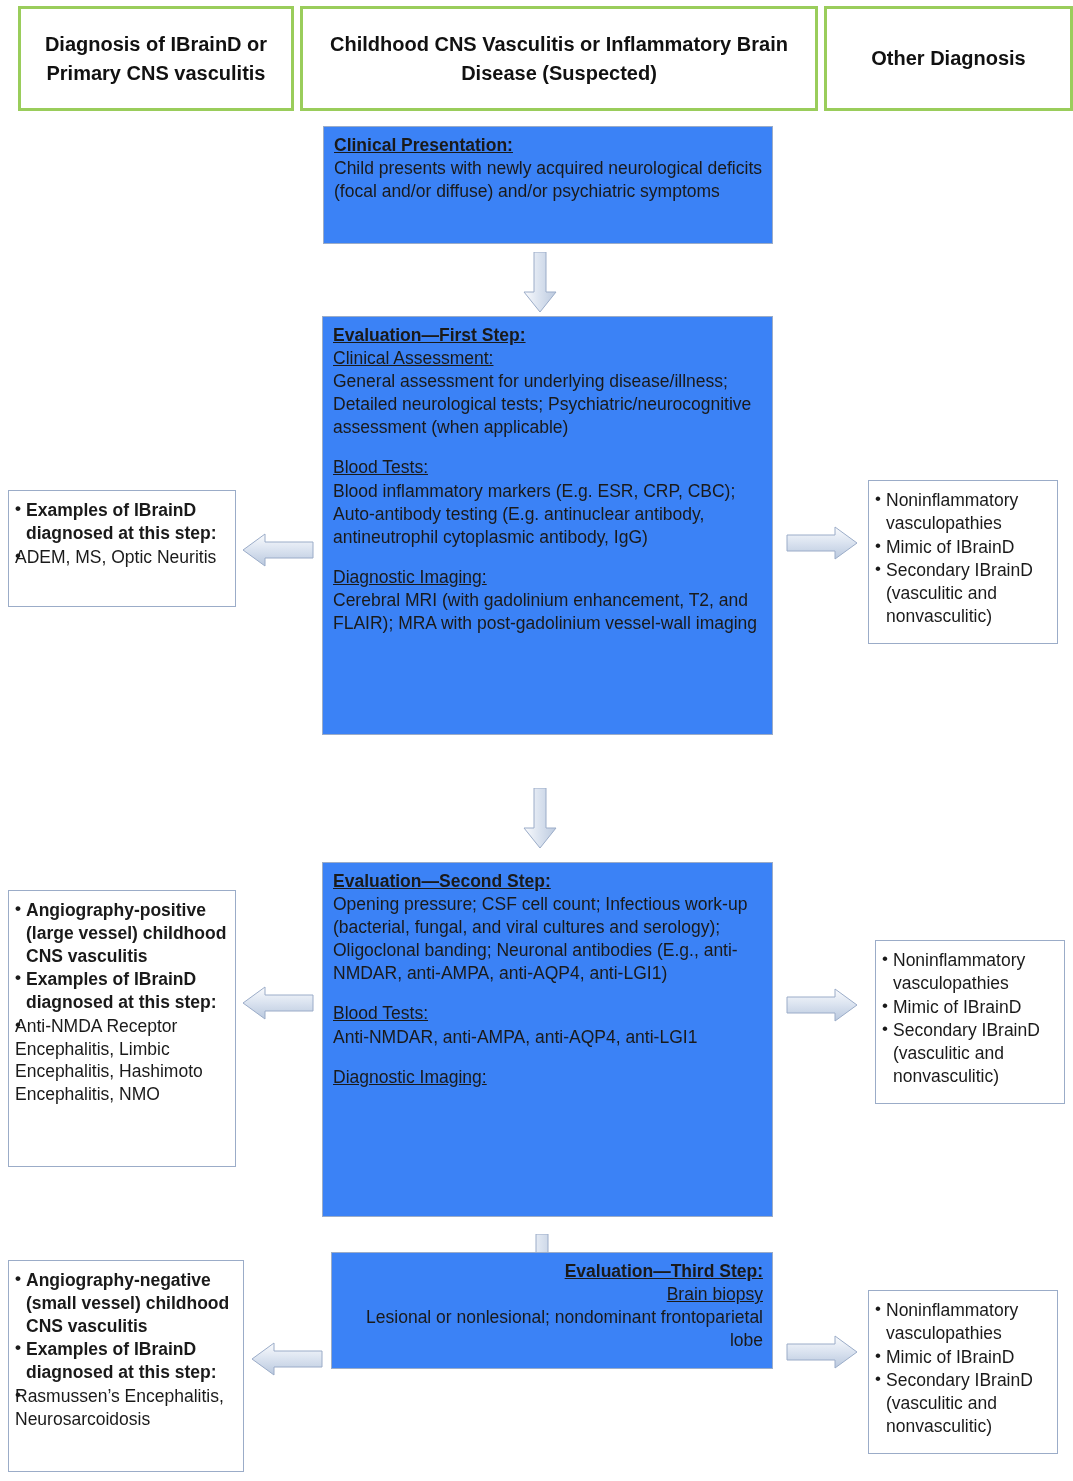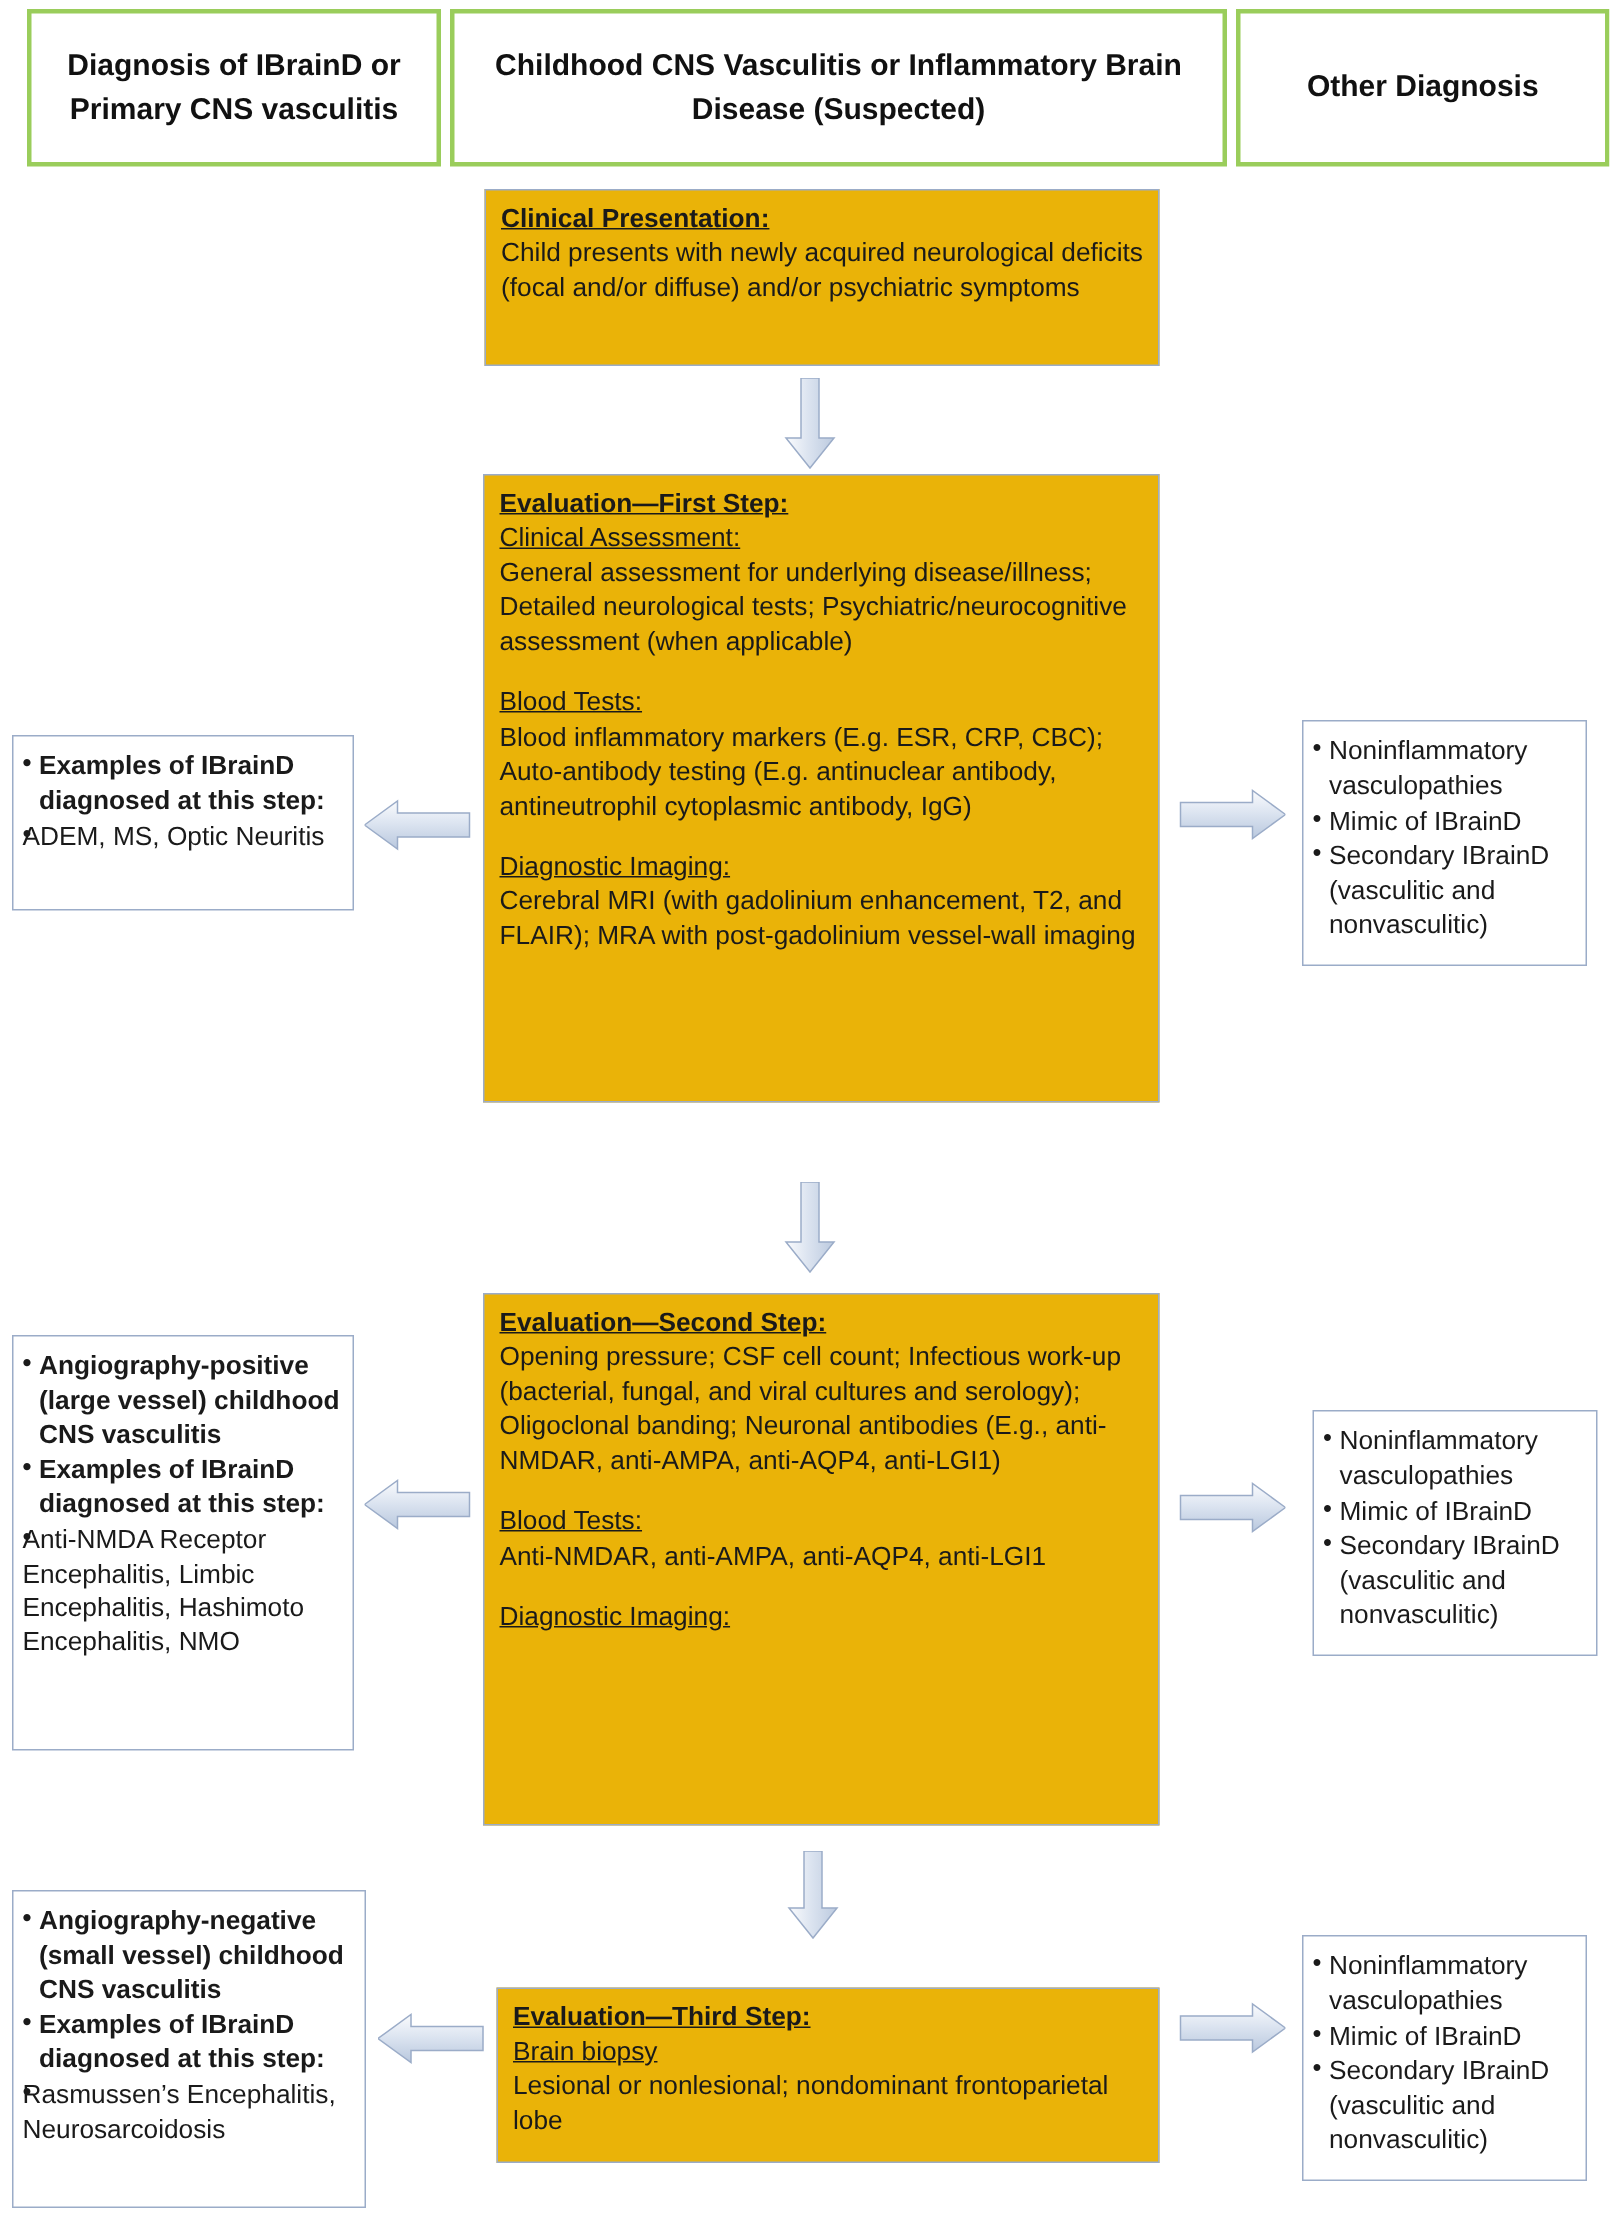--- a/index.html
+++ b/index.html
@@ -47,21 +47,21 @@
   }
   .hdr-left   { width: 276px; margin-right: 6px; }
   .hdr-center { width: 518px; margin-right: 6px; }
   .hdr-right  { width: 249px; justify-content: center; }
 
   
   .box {
     position: absolute;
     box-sizing: border-box;
     border: 1px solid #9BACC8;
-    background: #eab308;
+    background: #3b82f6;
     padding: 7px 9px 8px 10px;
     font-size: 17.5px;
     line-height: 1.32;
     color: #1a1a1a;
   }
   .box .hd {
     font-weight: bold;
     text-decoration: underline;
     display: block;
     white-space: nowrap;
@@ -251,21 +251,21 @@
   <defs>
     <linearGradient id="vg3" x1="0" y1="0" x2="1" y2="0">
       <stop offset="0%" stop-color="#FAFBFD"></stop>
       <stop offset="45%" stop-color="#DCE4F0"></stop>
       <stop offset="100%" stop-color="#BCCADF"></stop>
     </linearGradient>
   </defs>
   <polygon points="13,0 25,0 25,38 35,38 19,58 3,38 13,38" fill="url(#vg3)" stroke="#9BACC8" stroke-width="1"></polygon>
 </svg>
 
-<div class="box" style="left:331px; top:1325px; width:442px; height:117px;">
+<div class="box" style="left:331px; top:1252px; width:442px; height:117px;text-align:right;">
   <span class="hd">Evaluation—Third Step:</span>
   <span class="sub">Brain biopsy</span>
   <span class="body">Lesional or nonlesional; nondominant frontoparietal lobe</span>
 </div>
 
 <div class="sidebox" style="left:8px; top:1260px; width:236px; height:212px;">
   <ul>
     <li class="bold">Angiography-negative (small vessel) childhood CNS vasculitis</li>
     <li class="bold">Examples of IBrainD diagnosed at this step:</li>
     <li class="plain">Rasmussen’s Encephalitis, Neurosarcoidosis</li>

